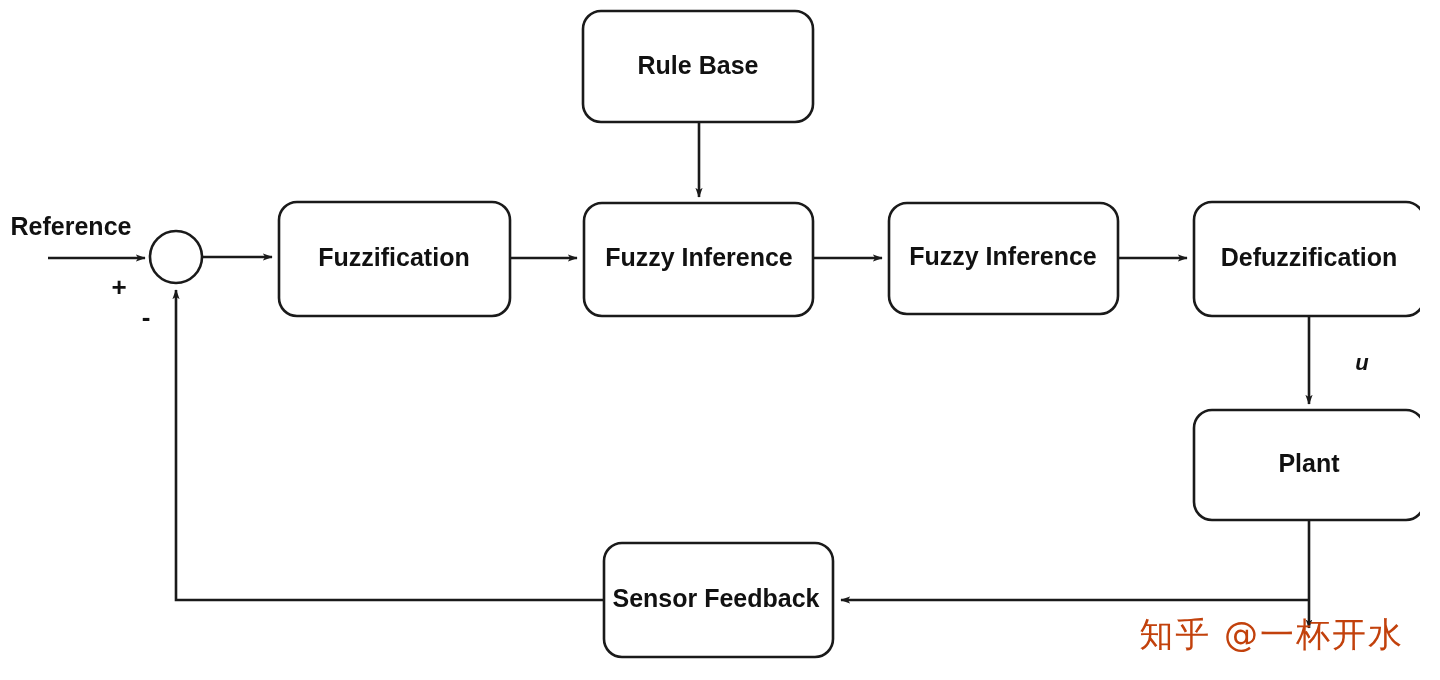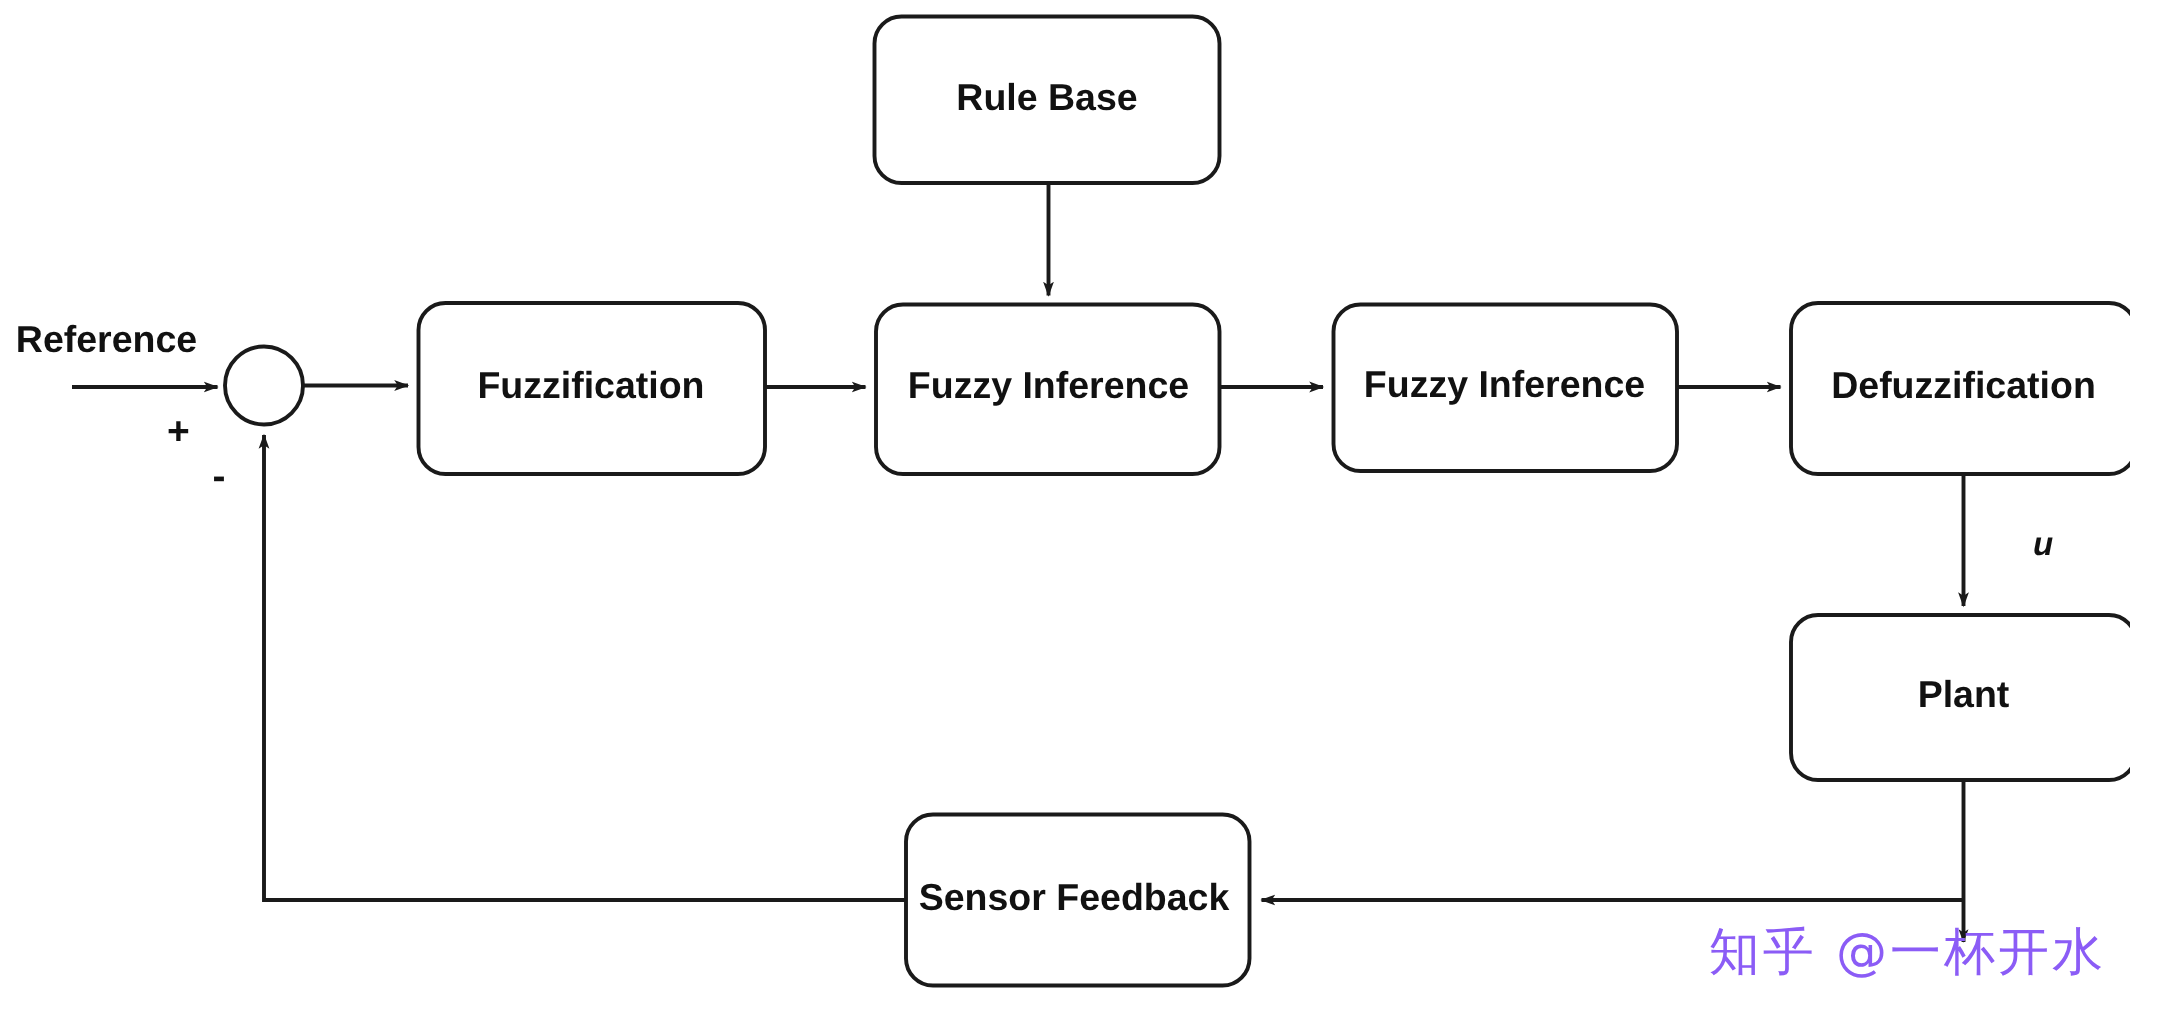--- a/index.html
+++ b/index.html
@@ -62,21 +62,21 @@
     stroke: #1a1a1a;
     stroke-width: 2.6;
     fill: none;
   }
   .watermark {
     position: absolute;
     right: 16px;
     bottom: 22px;
     font-family: "DejaVu Sans", sans-serif;
     font-size: 34px;
-    color: #8b5cf6;
+    color: #c2410c;
     letter-spacing: 2px;
     user-select: none;
     white-space: nowrap;
   }
 </style>
 </head>
 <body>
 
 <div id="canvas">
 

